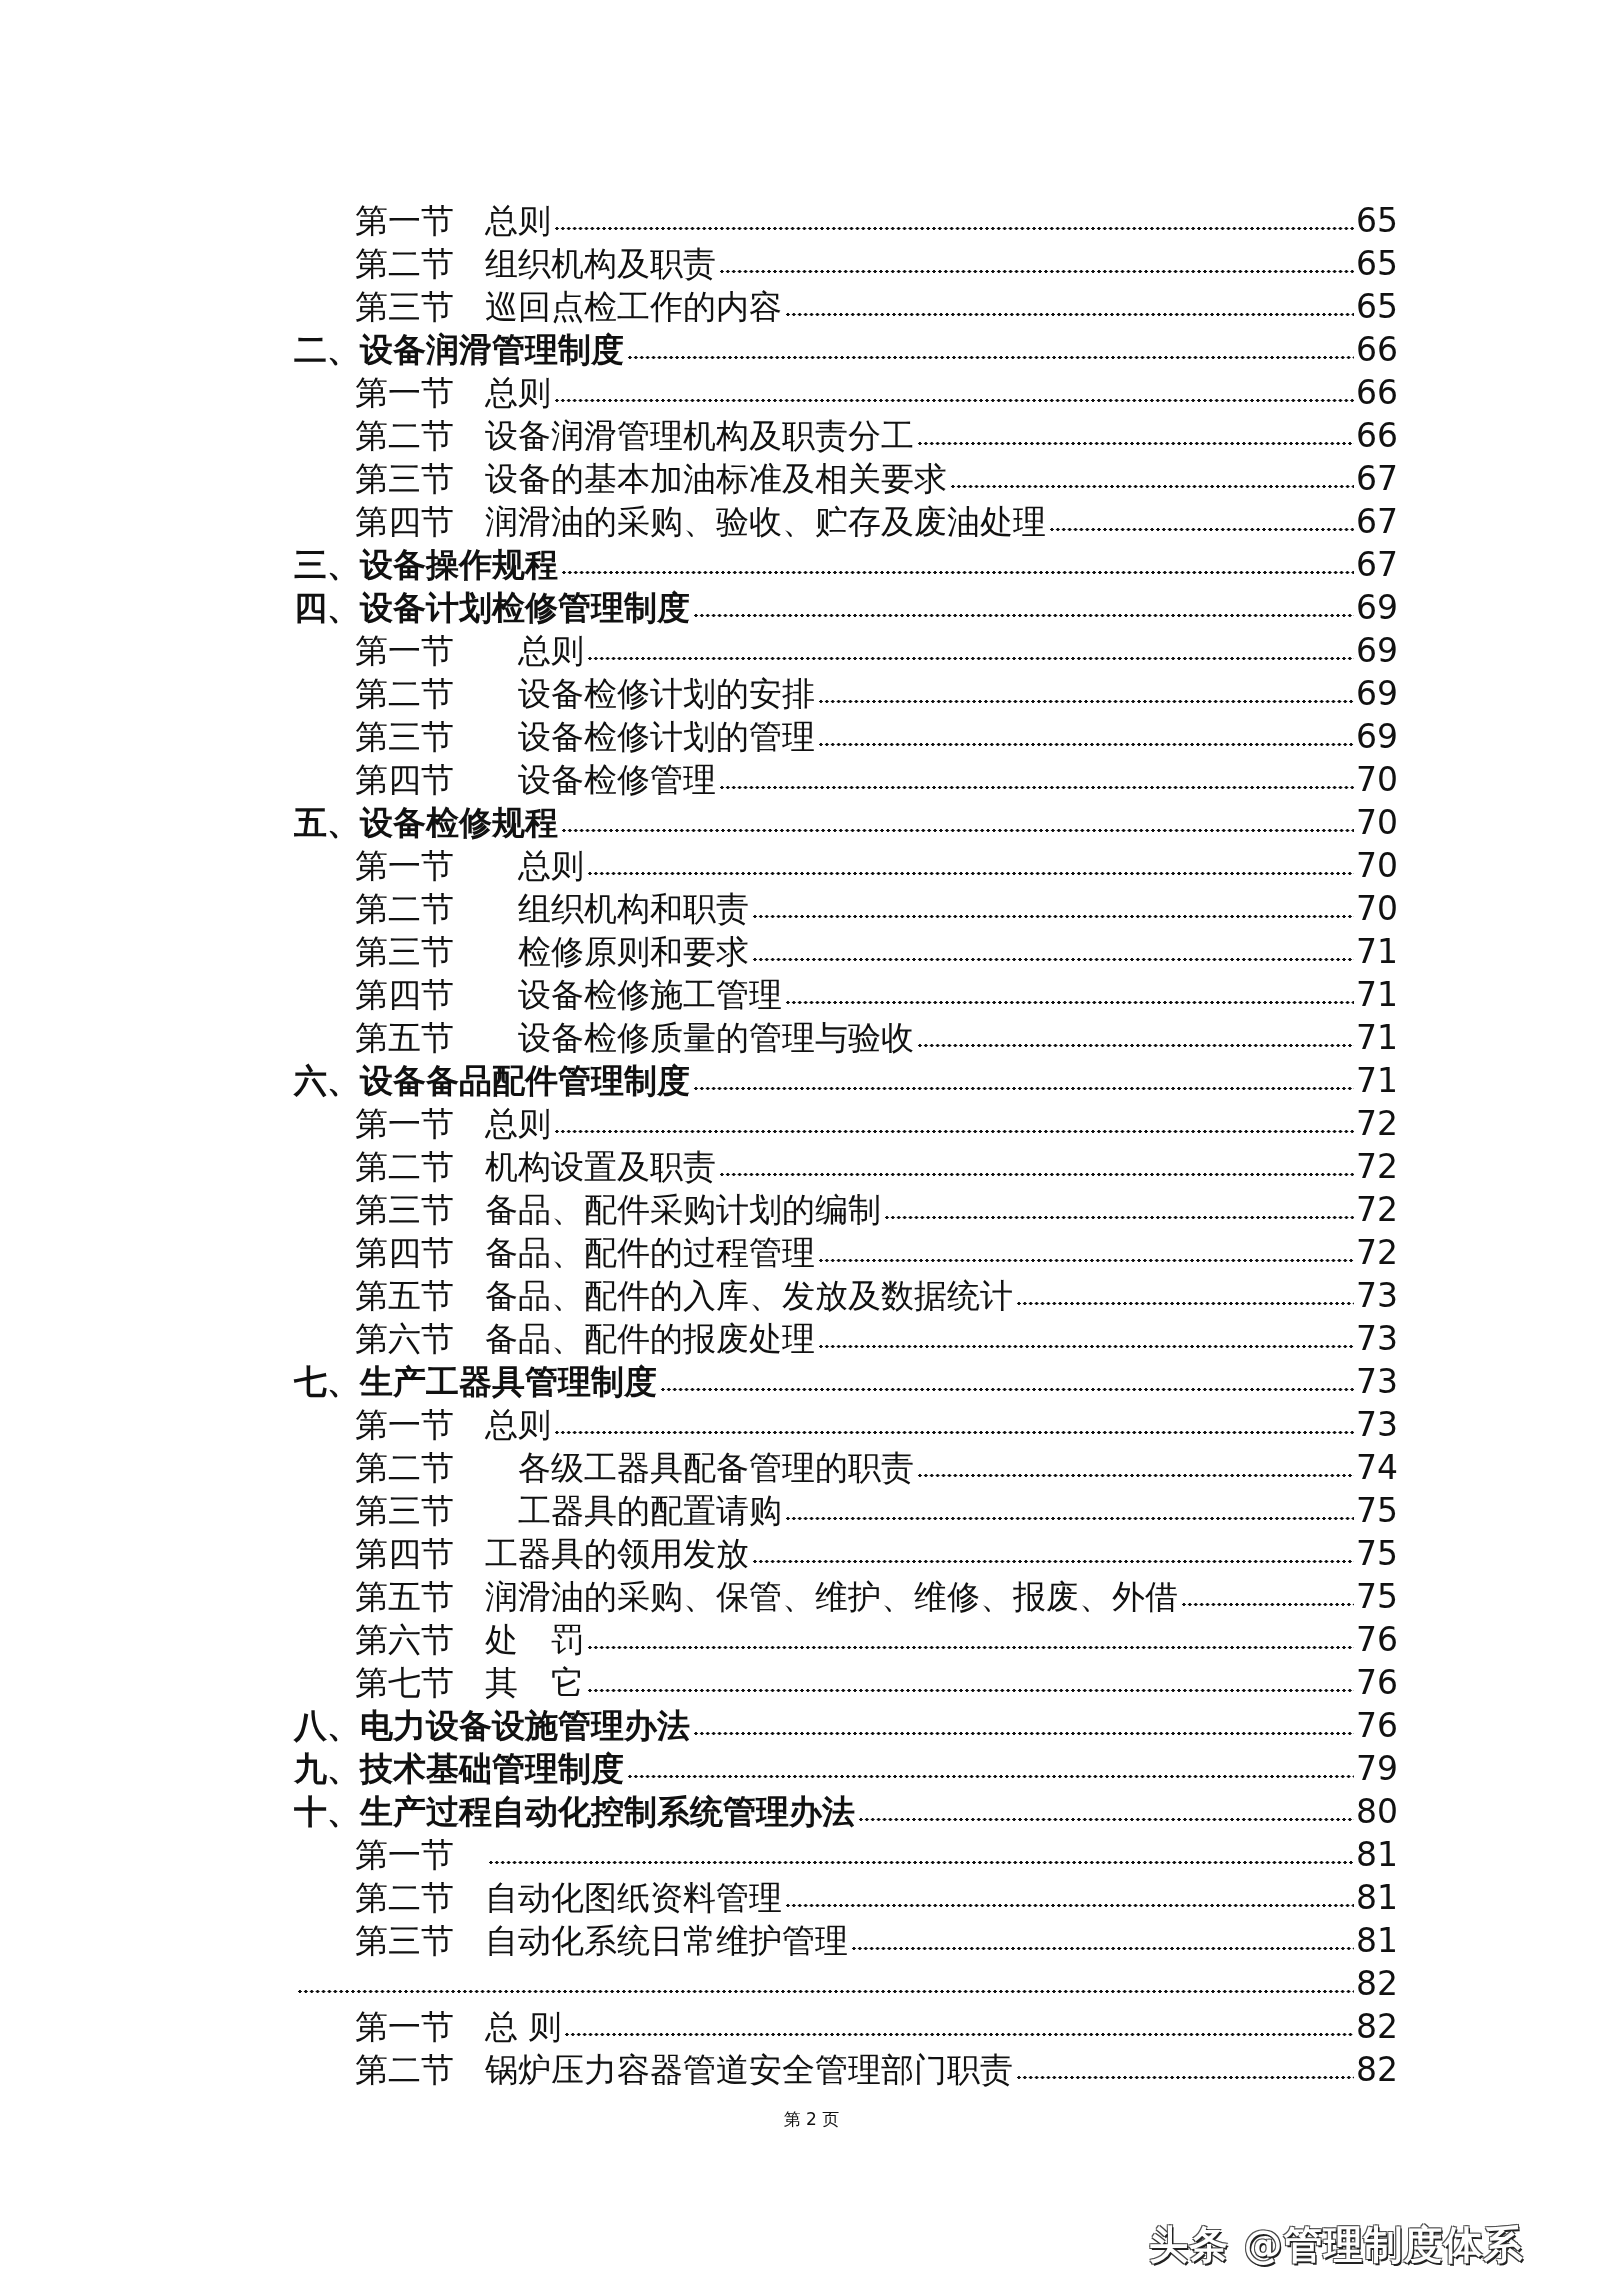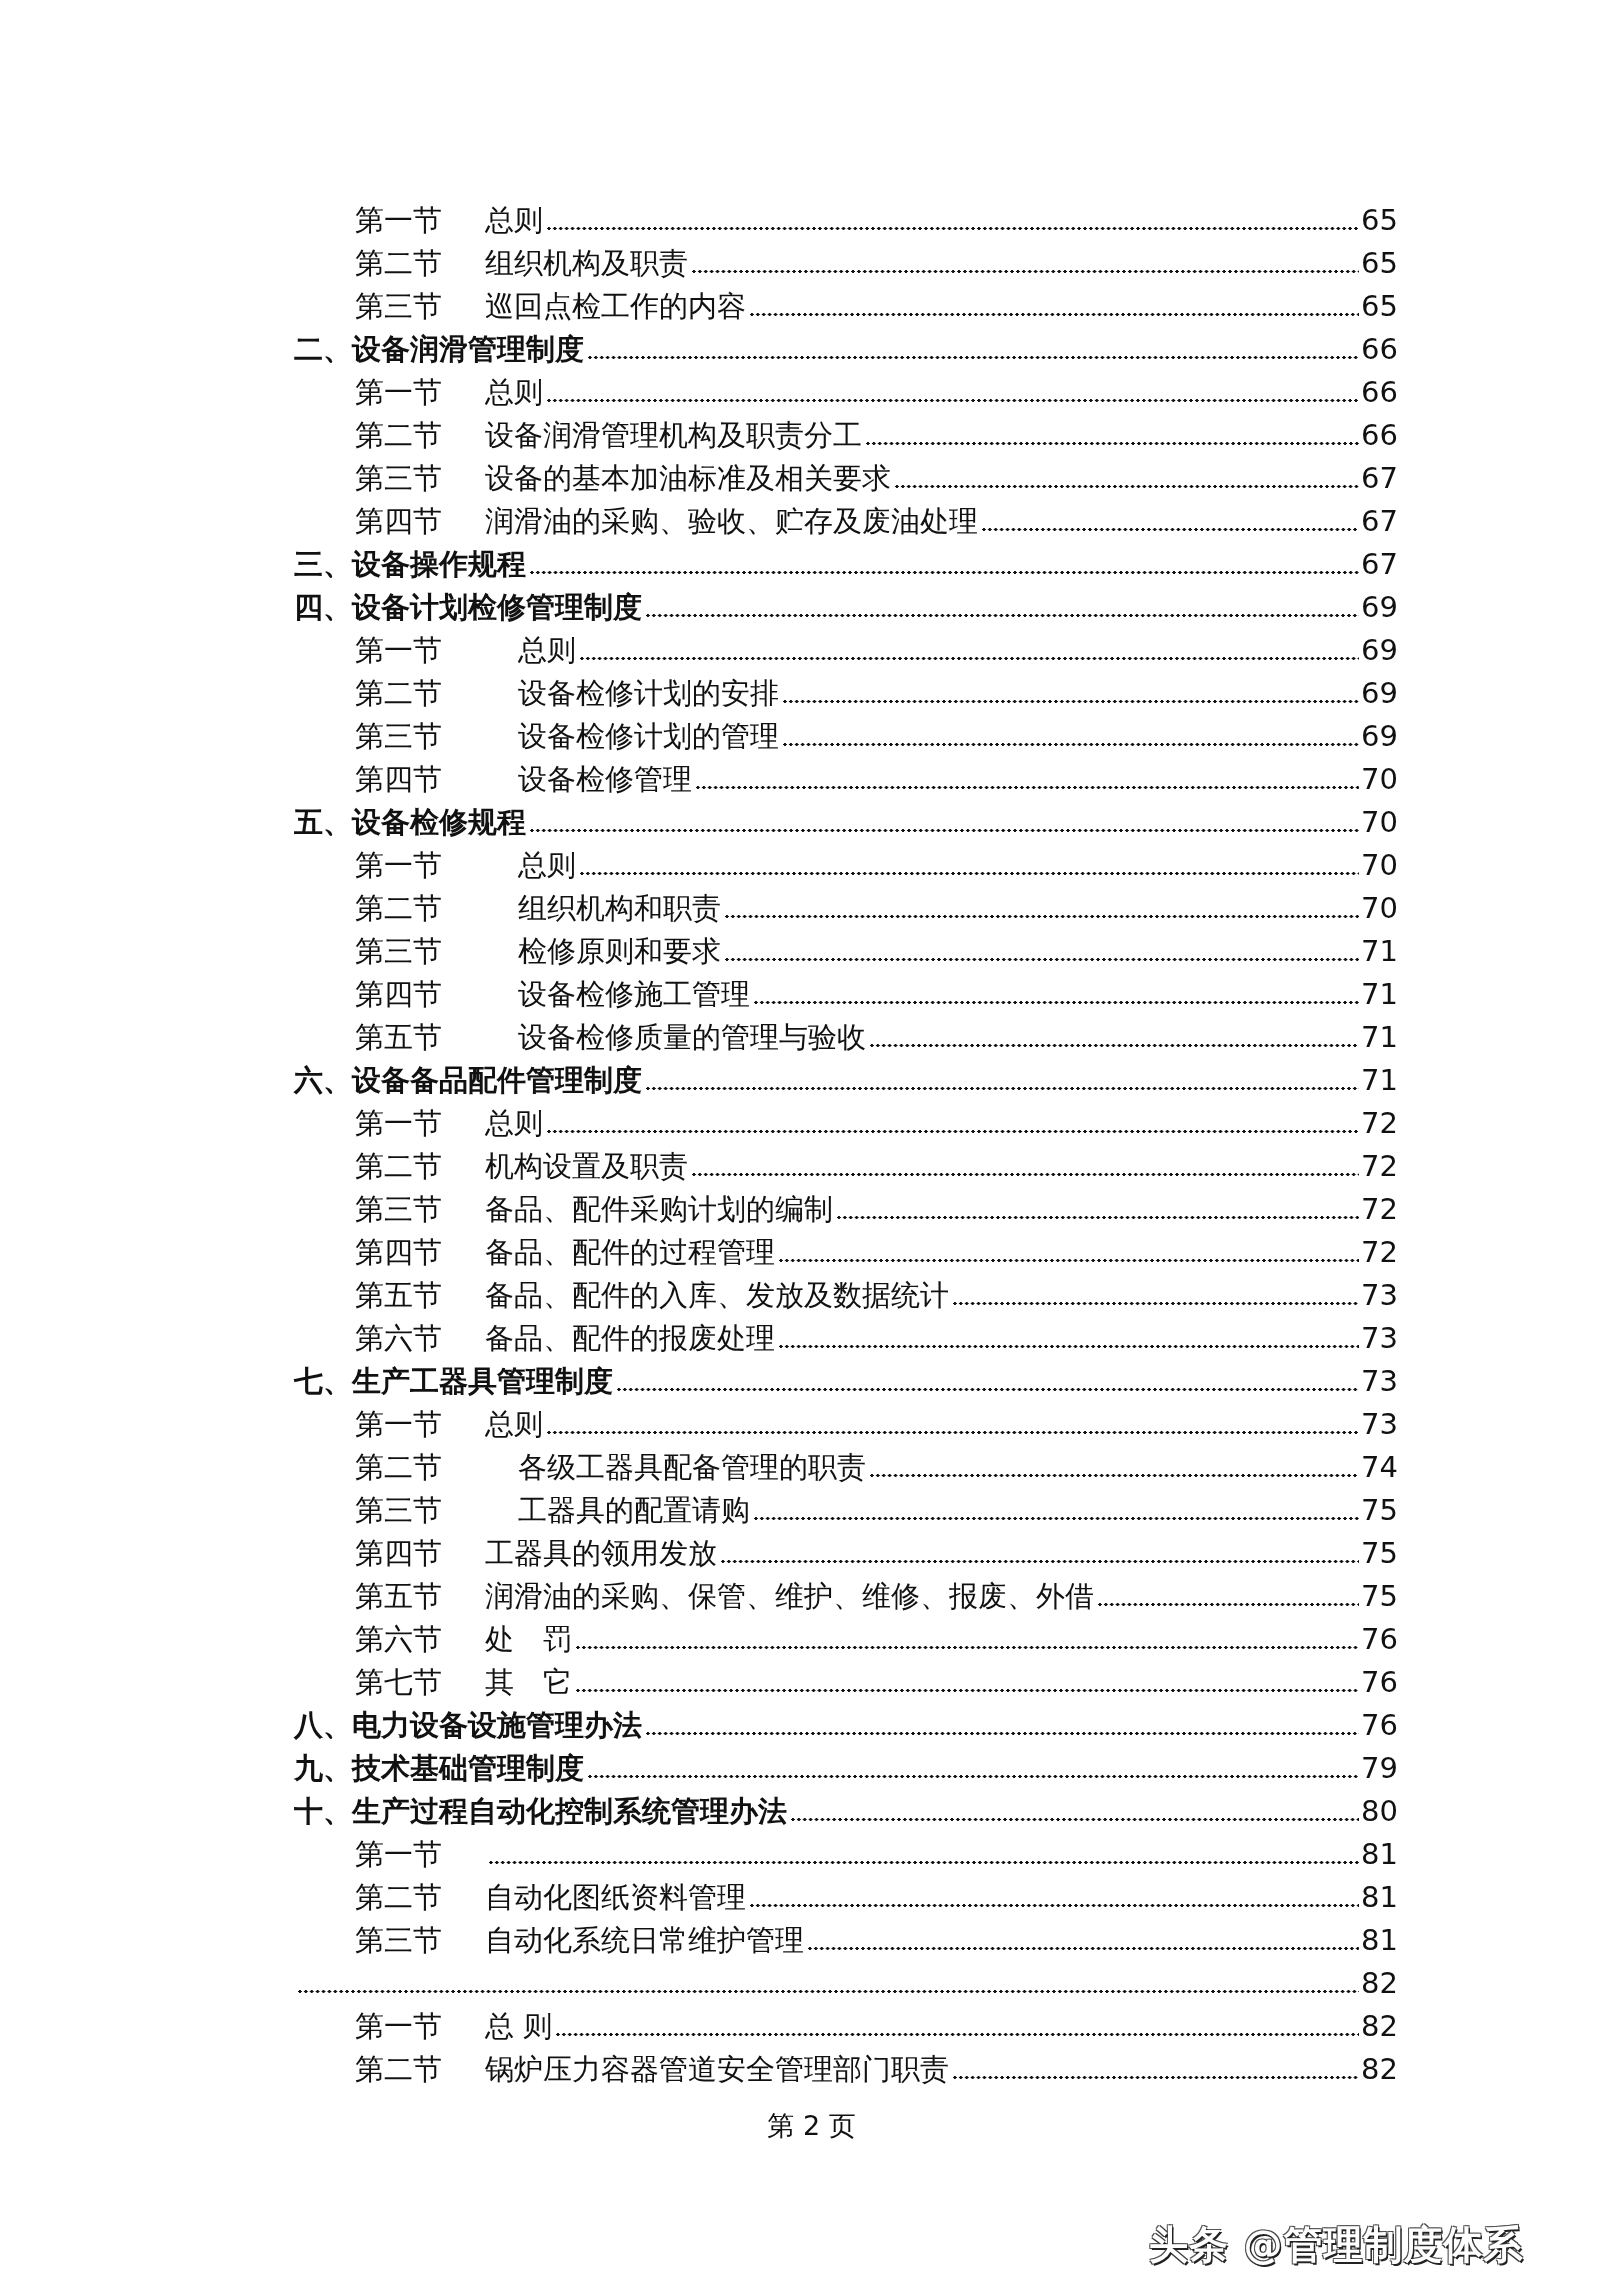--- a/index.html
+++ b/index.html
@@ -5,36 +5,36 @@
   html, body { margin: 0; padding: 0; background: #ffffff; }
   body {
     width: 1623px; height: 2295px; position: relative; overflow: hidden;
     font-family: "DejaVu Sans", "Liberation Sans", sans-serif; color: #111;
   }
   .toc {
     position: absolute; left: 294px; top: 199px; width: 1104px;
   }
   .row {
     display: flex; align-items: flex-end;
-    height: 43px; font-size: 29px; line-height: 43px; white-space: nowrap;
+    height: 43px; font-size: 33px; line-height: 43px; white-space: nowrap;
   }
   .row.l1 { font-weight: bold; padding-left: 0; }
   .row.l2 { padding-left: 61px; font-weight: normal; }
   .sec { display: inline-block; min-width: 130px; }
   .sec.wide { min-width: 163px; }
   .title { display: inline-block; }
   .leader {
     flex: 1; height: 4.9px; margin: 0 2px 10.8px 2.9px;
     background-image: radial-gradient(circle, #111 1.5px, transparent 1.7px);
     background-size: 5.9px 4.9px; background-repeat: repeat-x;
   }
   .page { display: inline-block; font-weight: normal; }
   .footer {
     position: absolute; top: 2108px; left: 0; width: 100%;
-    text-align: center; font-size: 27px;
+    text-align: center; font-size: 17px;
   }
   .watermark {
     position: absolute; left: 1149px; top: 2218px;
     font-size: 39px; color: #fff; font-weight: bold;
     text-shadow: 1.5px 1.5px 0 #222, -1px -1px 0 #555, 1px -1px 0 #444, -1px 1px 0 #444;
     letter-spacing: 1px;
   }
 </style>
 </head>
 <body>

